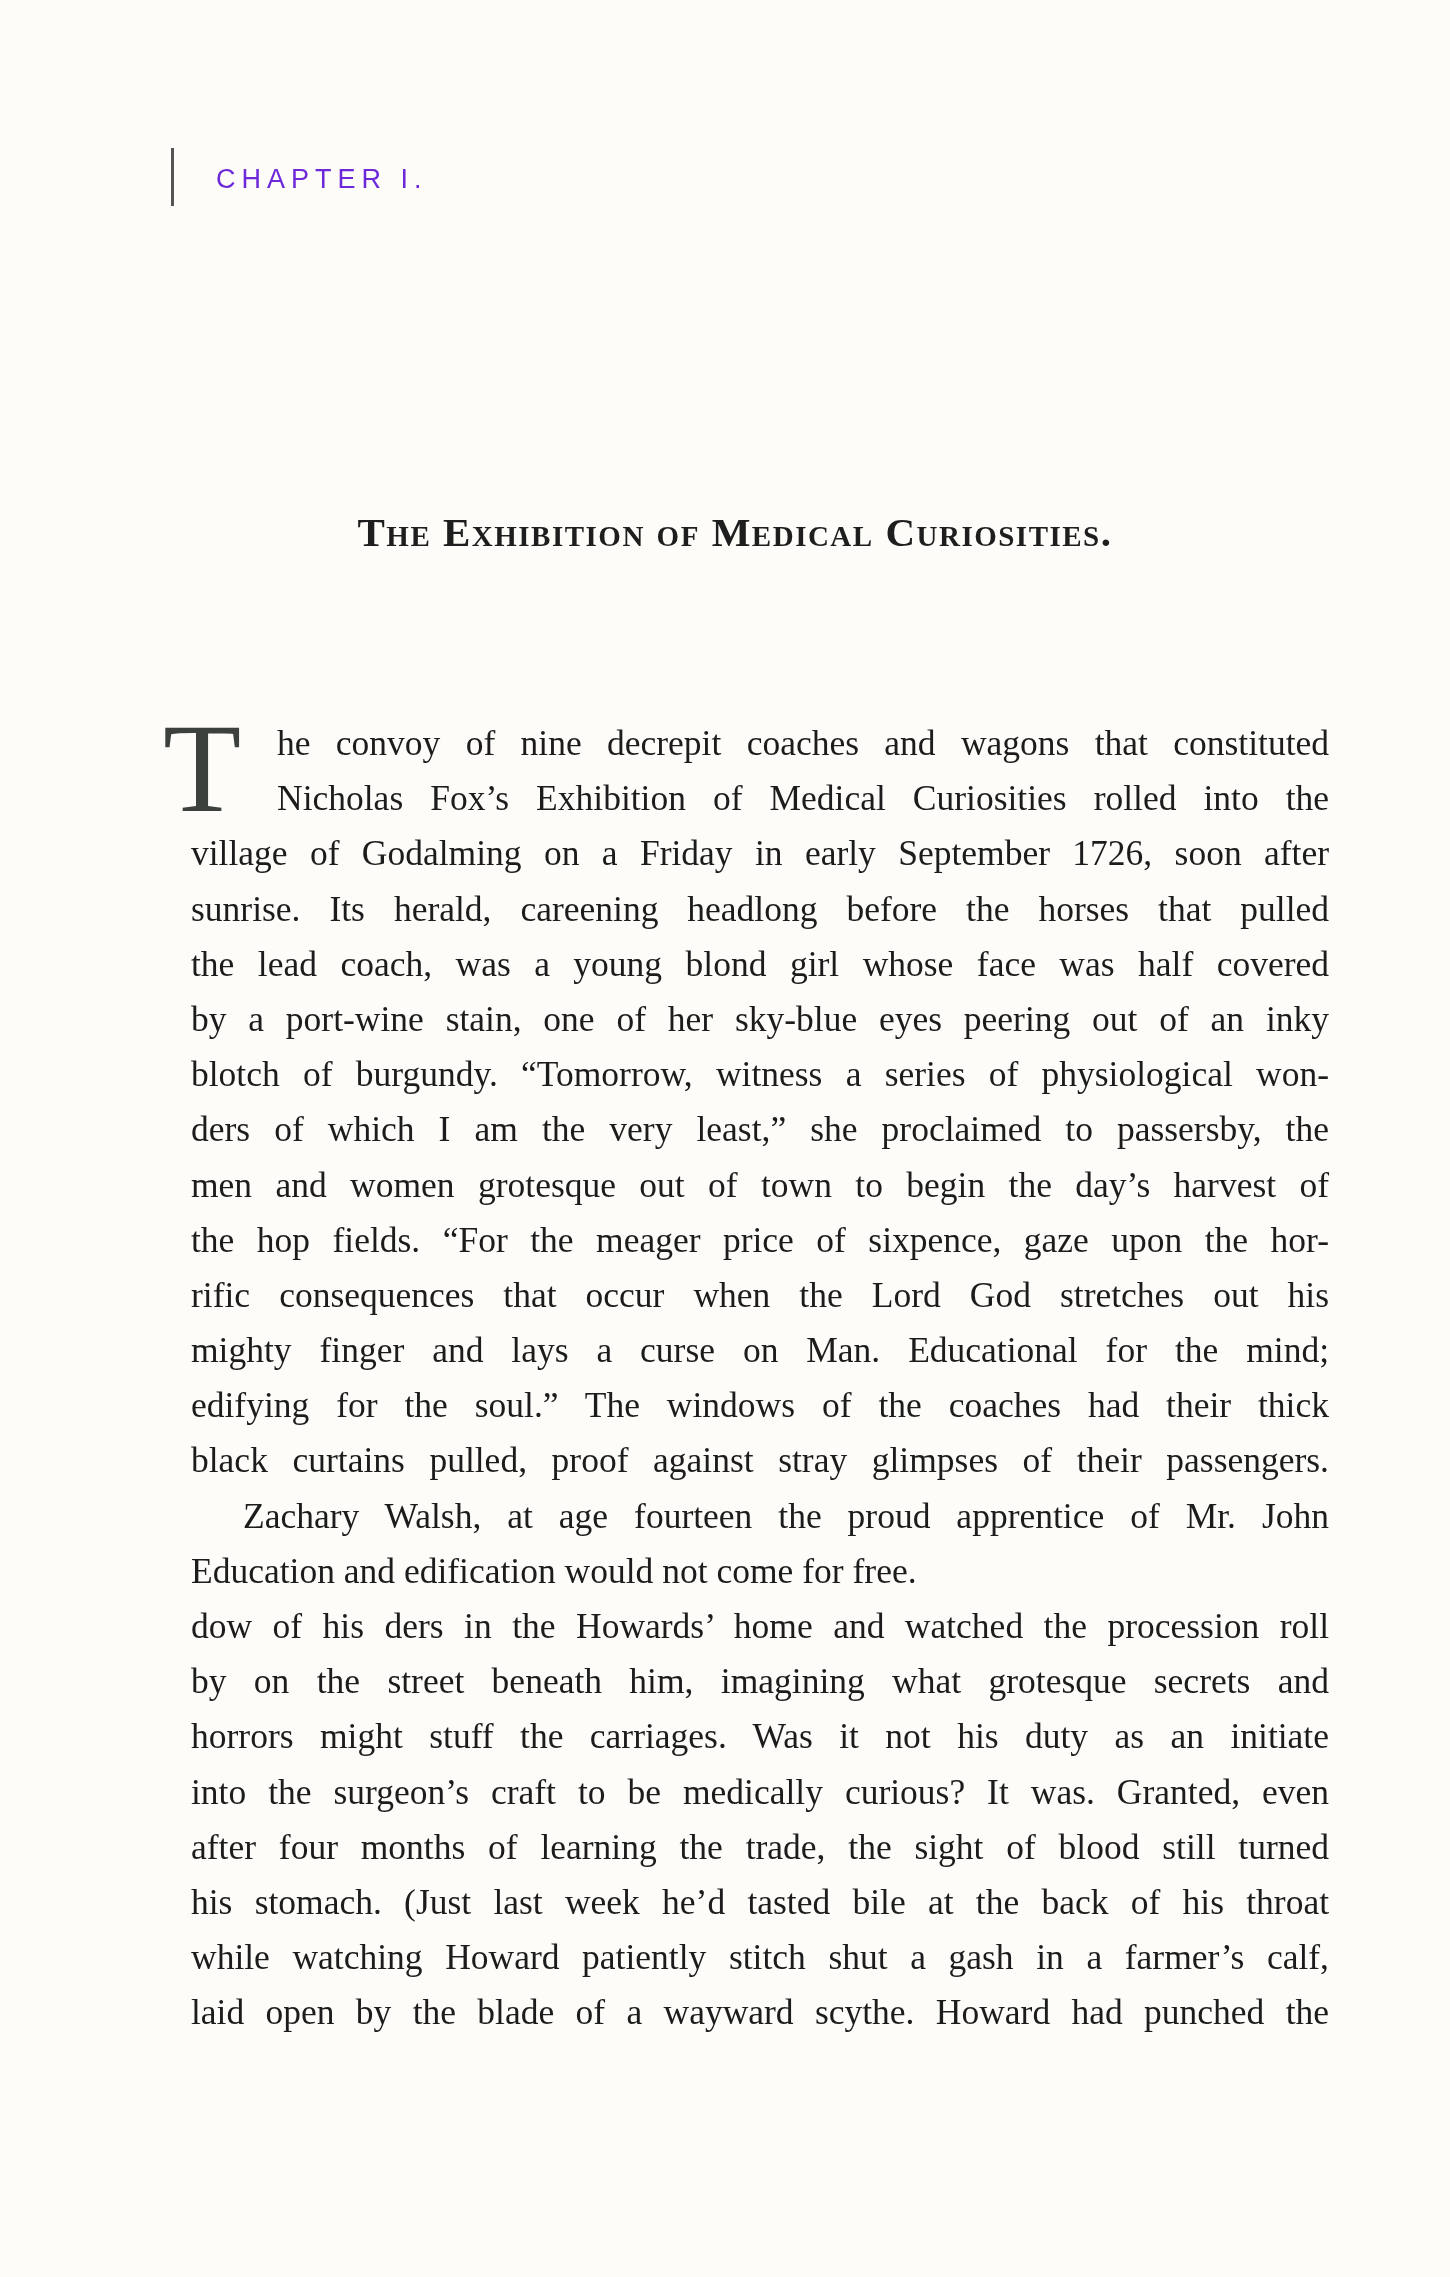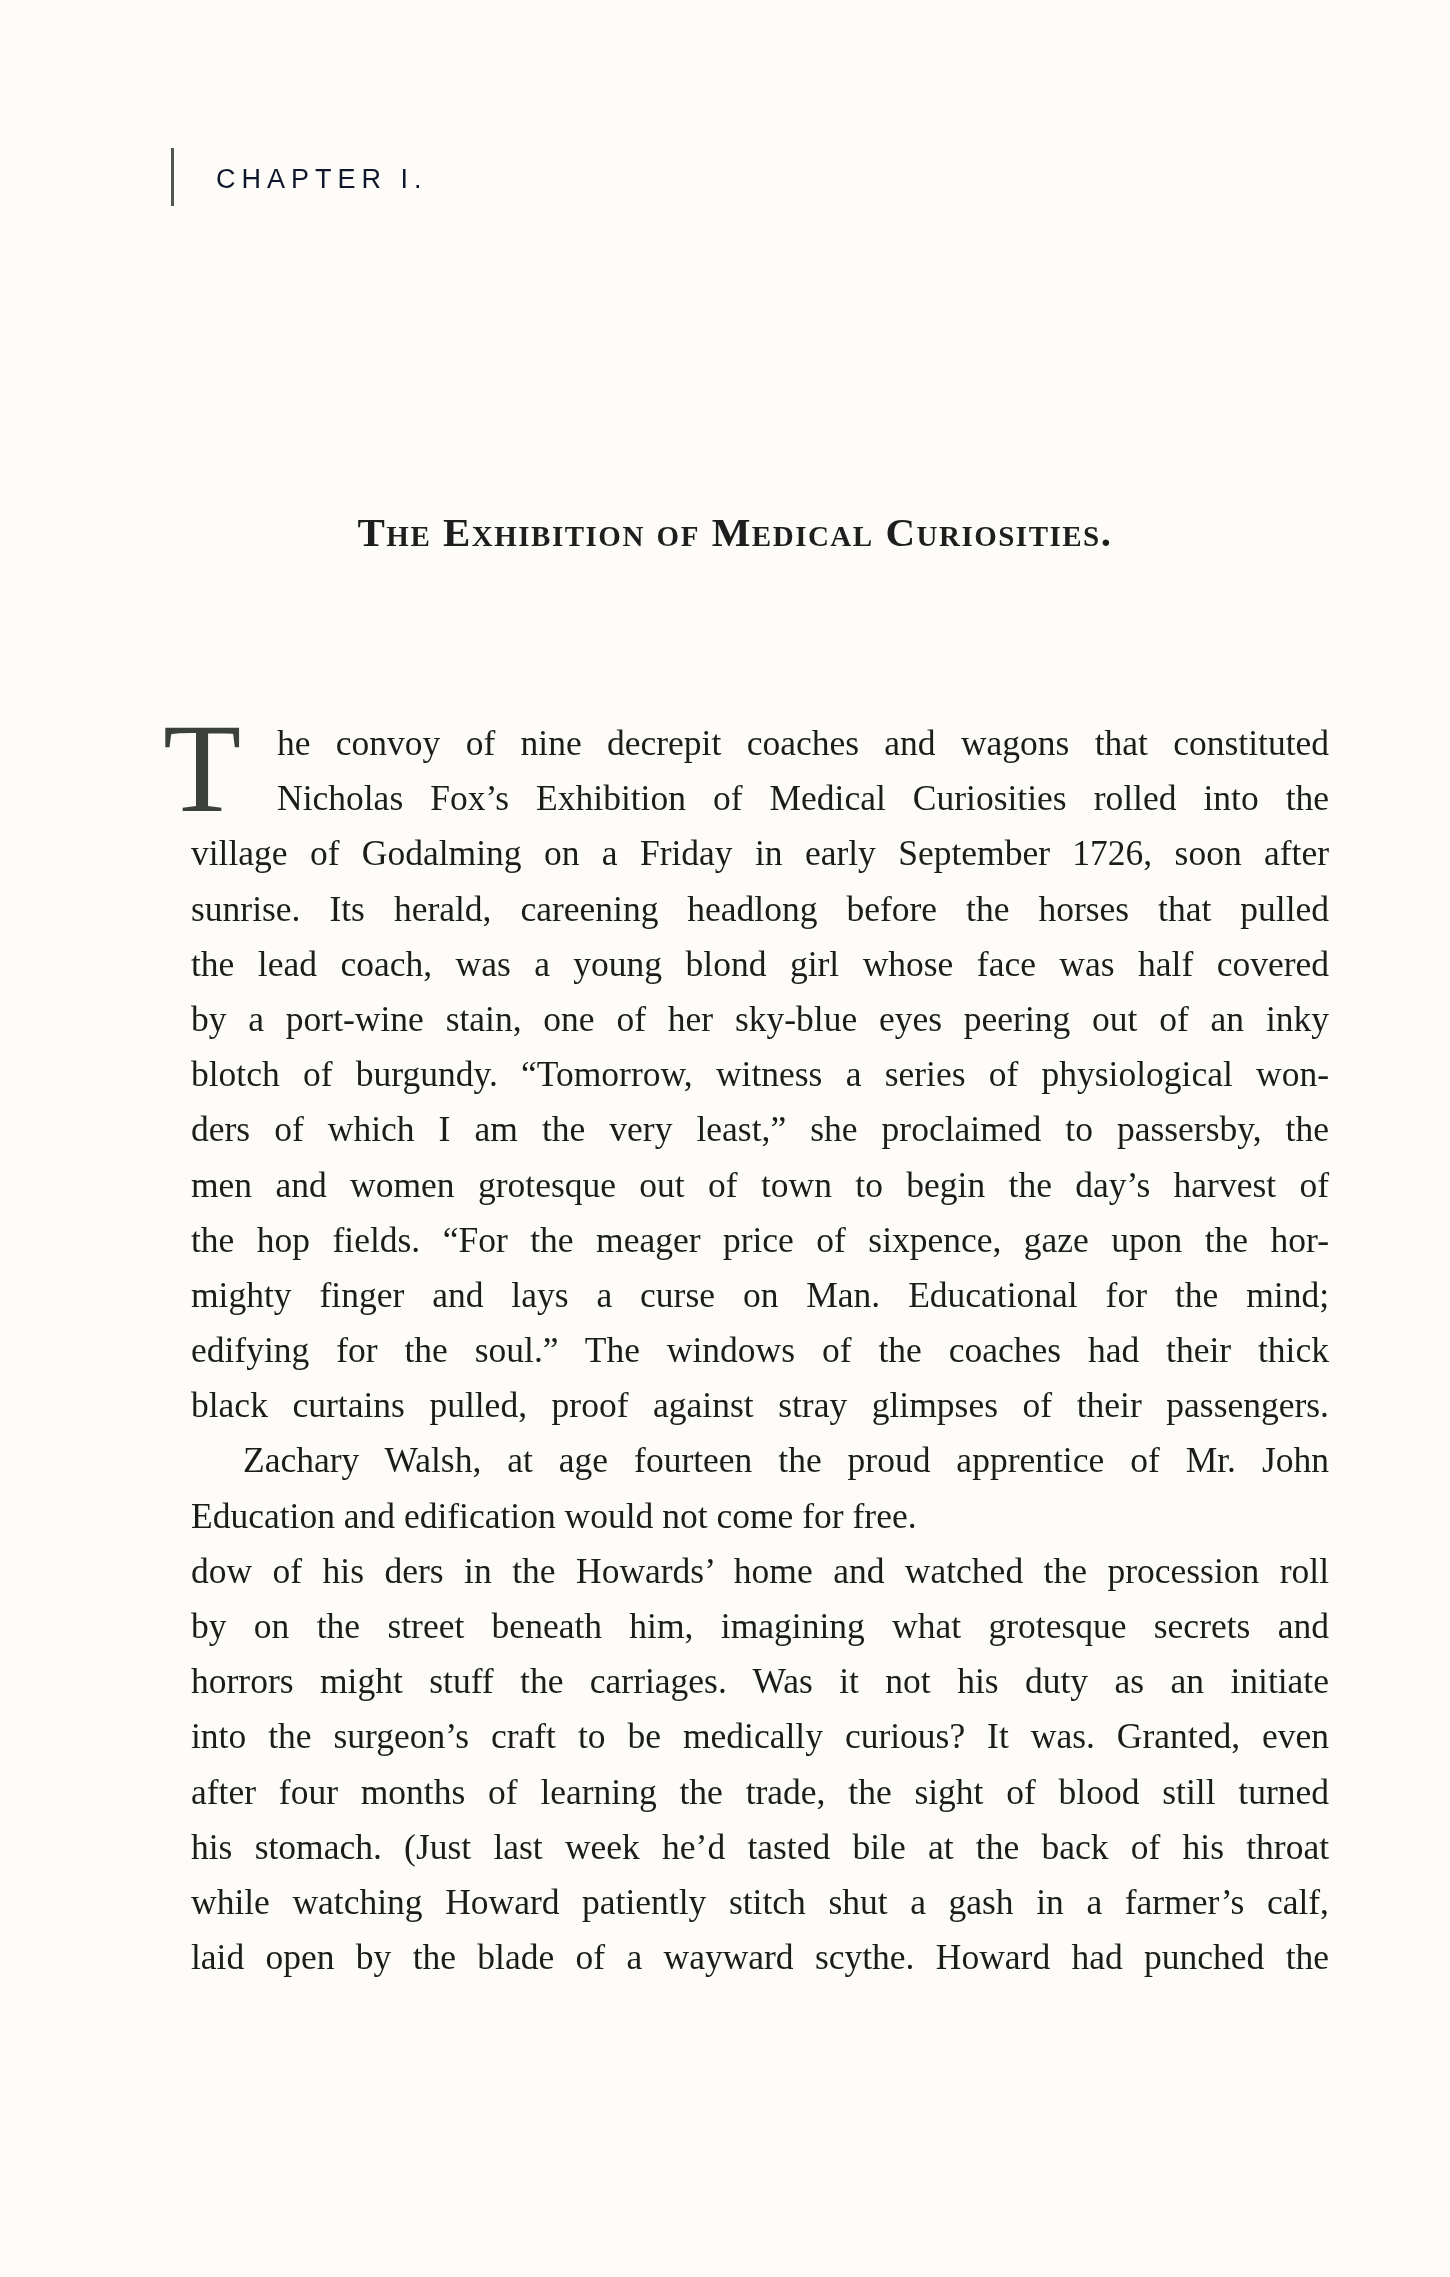--- a/index.html
+++ b/index.html
@@ -11,21 +11,21 @@
     font-family: "Liberation Serif", "DejaVu Serif", serif;
     color: #1c1c1c;
   }
   .chapter-rule {
     position: absolute; left: 171px; top: 148px;
     width: 3px; height: 58px; background: #555;
   }
   .chapter-label {
     position: absolute; left: 216px; top: 164px;
     font-family: "Liberation Sans", "DejaVu Sans", sans-serif;
-    font-size: 27px; letter-spacing: 6px; color: #0f172a;
+    font-size: 27px; letter-spacing: 6px; color: #6d28d9;
   }
   .chapter-title {
     position: absolute; left: 0; width: 1470px; top: 508px;
     text-align: center;
     font-size: 41px; font-weight: bold;
     font-variant: small-caps; letter-spacing: 1.5px;
     color: #1e1e1e;
   }
   .body-text {
     position: absolute; left: 163px; top: 716px; width: 1138px;
@@ -58,20 +58,21 @@
   <span class="line dc">he convoy of nine decrepit coaches and wagons that constituted</span>
   <span class="line dc">Nicholas Fox’s Exhibition of Medical Curiosities rolled into the</span>
   <span class="line">village of Godalming on a Friday in early September 1726, soon after</span>
   <span class="line">sunrise. Its herald, careening headlong before the horses that pulled</span>
   <span class="line">the lead coach, was a young blond girl whose face was half covered</span>
   <span class="line">by a port-wine stain, one of her sky-blue eyes peering out of an inky</span>
   <span class="line">blotch of burgundy. “Tomorrow, witness a series of physiological won-</span>
   <span class="line">ders of which I am the very least,” she proclaimed to passersby, the</span>
   <span class="line">men and women grotesque out of town to begin the day’s harvest of</span>
   <span class="line">the hop fields. “For the meager price of sixpence, gaze upon the hor-</span>
+  <span class="line">rific consequences that occur when the Lord God stretches out his</span>
   <span class="line">mighty finger and lays a curse on Man. Educational for the mind;</span>
   <span class="line">edifying for the soul.” The windows of the coaches had their thick</span>
   <span class="line">black curtains pulled, proof against stray glimpses of their passengers.</span>
   <span class="line indent">Zachary Walsh, at age fourteen the proud apprentice of Mr. John</span>
   <span class="line last">Education and edification would not come for free.</span>
   <span class="line">dow of his ders in the Howards’ home and watched the procession roll</span>
   <span class="line">by on the street beneath him, imagining what grotesque secrets and</span>
   <span class="line">horrors might stuff the carriages. Was it not his duty as an initiate</span>
   <span class="line">into the surgeon’s craft to be medically curious? It was. Granted, even</span>
   <span class="line">after four months of learning the trade, the sight of blood still turned</span>

